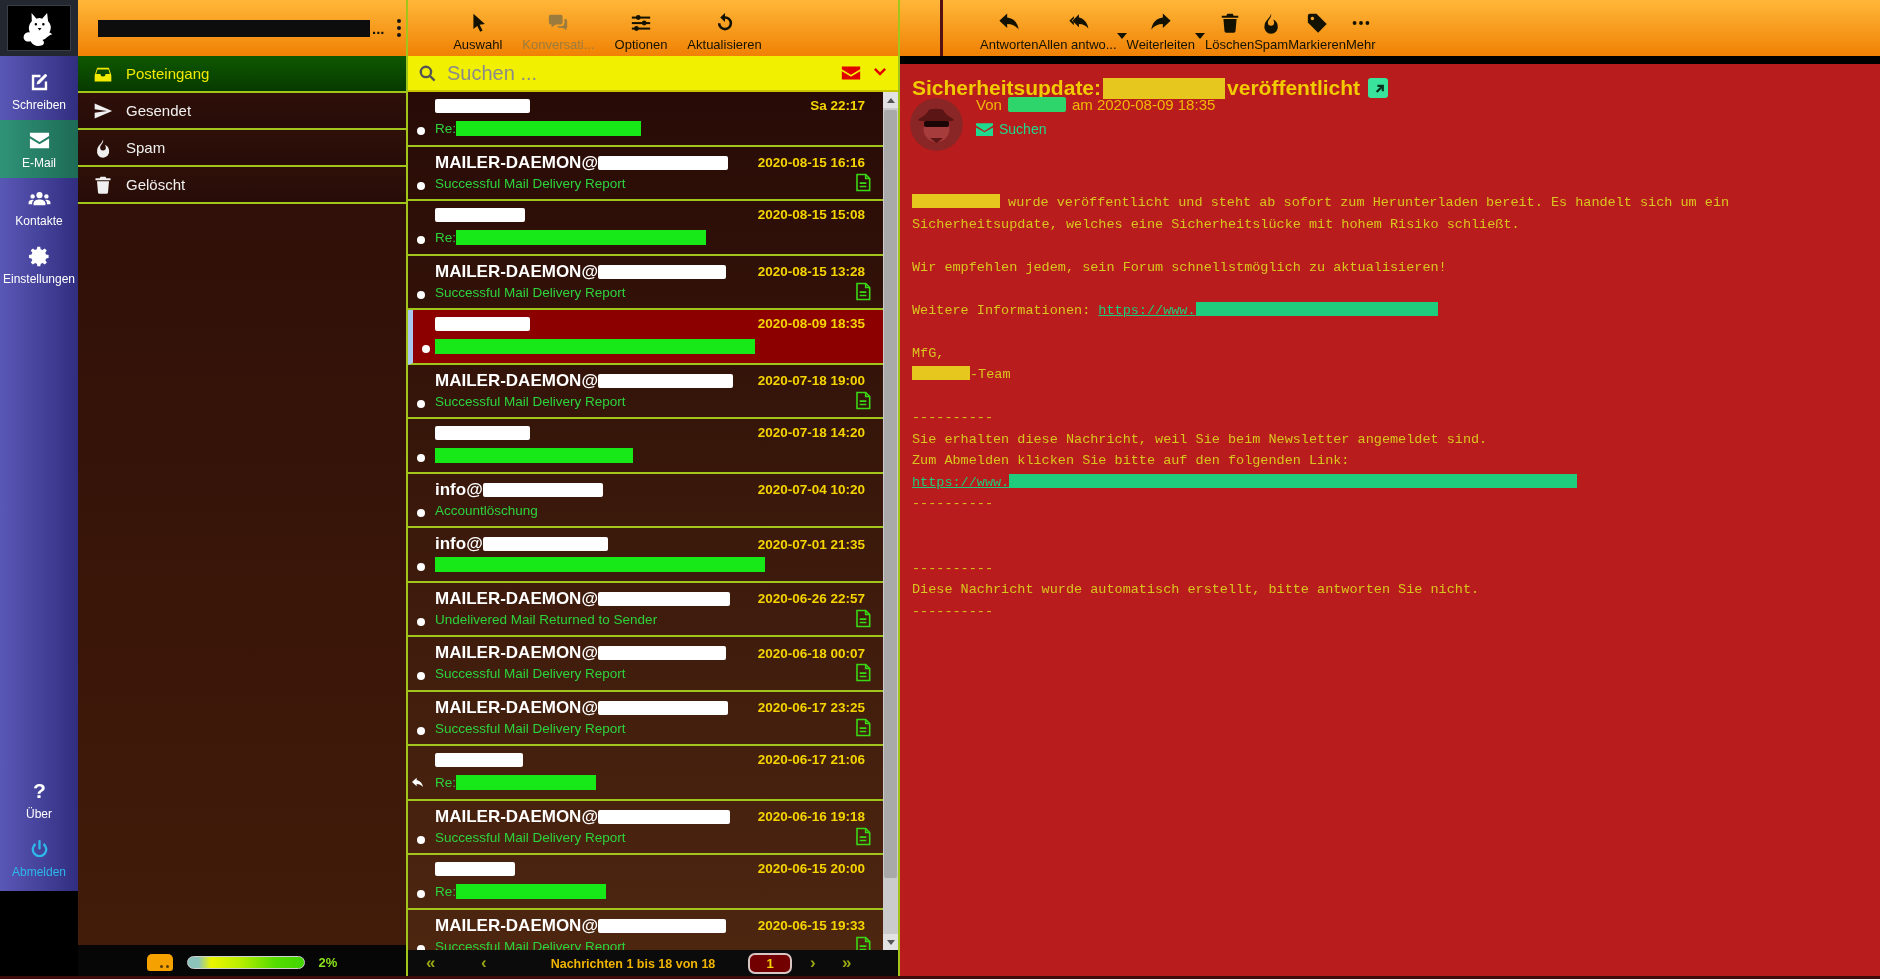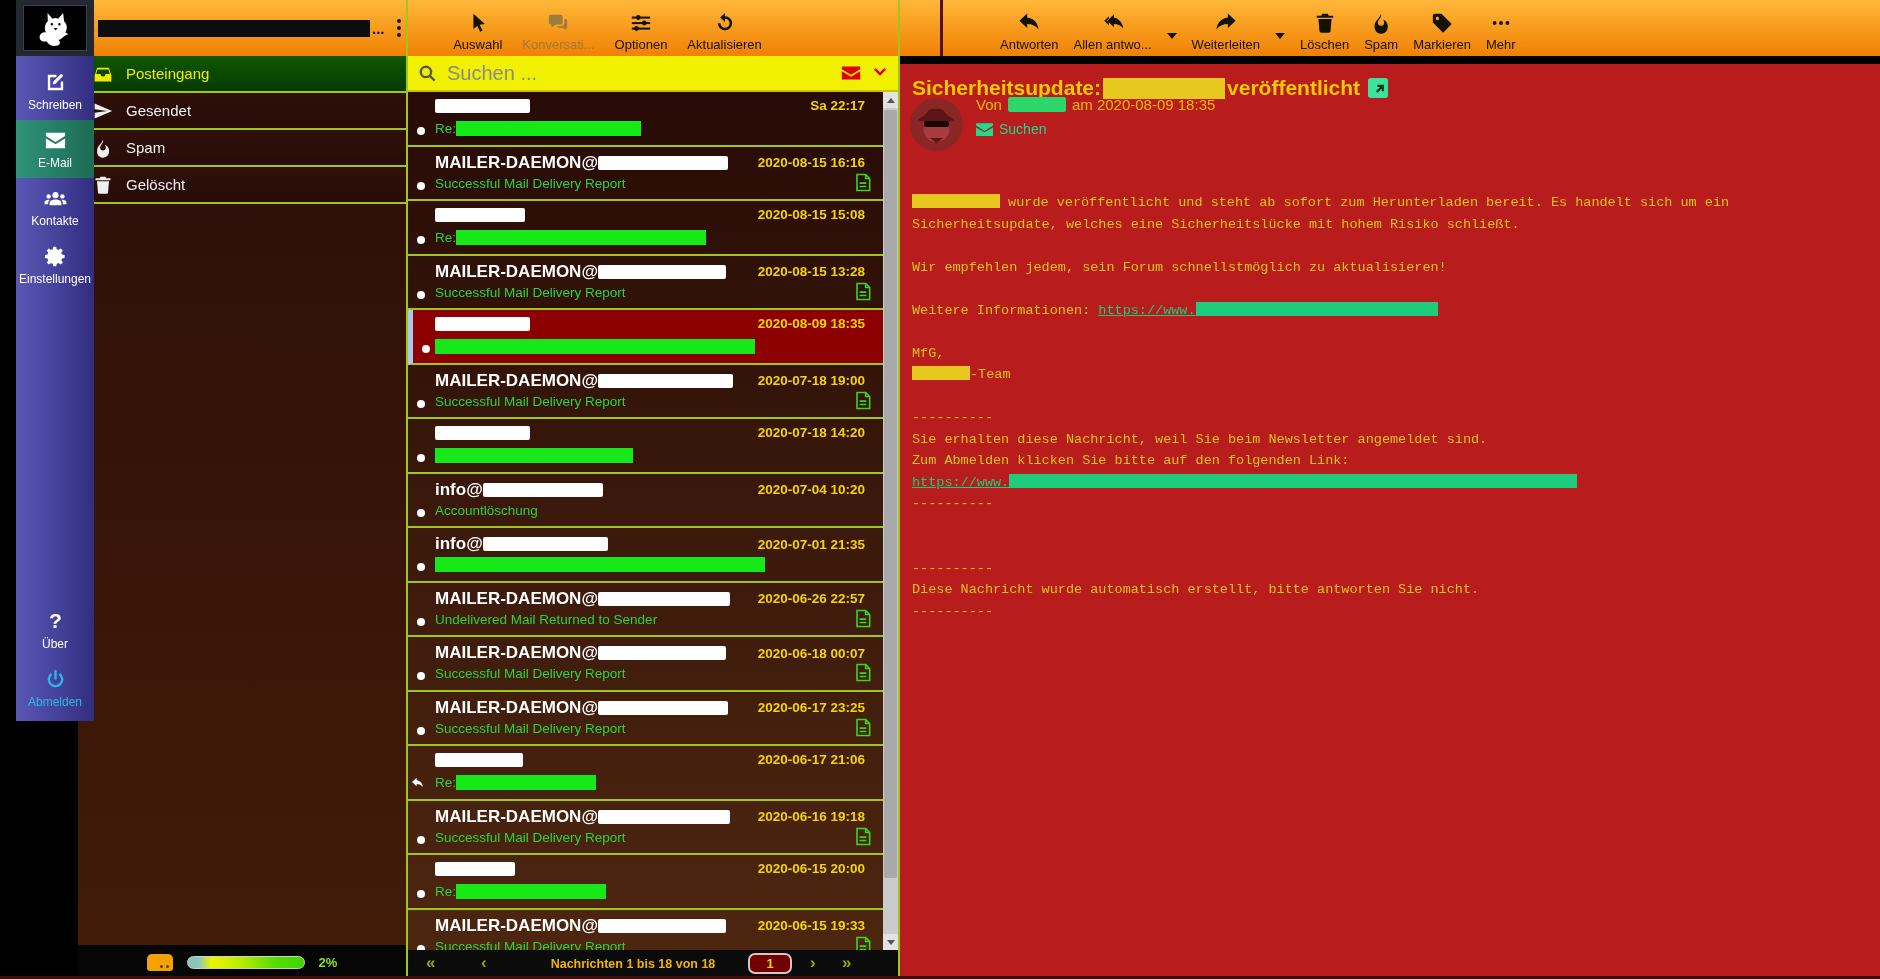--- a/index.html
+++ b/index.html
@@ -1,40 +1,40 @@
 <!DOCTYPE html>
 <html><head>
 <meta charset="utf-8">
 <style>
   * { margin:0; padding:0; box-sizing:border-box; }
   html,body { width:1880px; height:979px; }
   body { position:relative; background:#000; overflow:hidden;
          font-family:"Liberation Sans", sans-serif; }
 
   
-  .sidebar { position:absolute; left:16px; top:0; width:78px; height:721px;
+  .sidebar { position:absolute; left:0; top:0; width:78px; height:891px;
              background:linear-gradient(90deg,#5a58b6,#312e80); z-index:5; }
   .logo-box { height:56px; background:#232830; display:flex; align-items:center; justify-content:center; }
   .logo-inner { width:64px; height:46px; background:#000; border:1px solid #3a3f46;
                 display:flex; align-items:center; justify-content:center; }
   .side-items { margin-top:6px; }
   .side-item { height:58px; display:flex; flex-direction:column; align-items:center;
                justify-content:center; gap:4px; color:#fff; font-size:12px; cursor:pointer; }
   .side-item svg { width:23px; height:23px; }
   .side-item.active { background:linear-gradient(90deg,#2f9378,#1e6b55); }
   .side-bottom { position:absolute; bottom:4px; left:0; width:100%; }
   .side-item.logout { color:#2db8ea; }
 
   
   .topbar { position:absolute; left:78px; top:0; width:1802px; height:56px;
             background:linear-gradient(#ffb739,#f08104); z-index:2; }
   .tb-sec { position:absolute; top:0; height:56px; display:flex; align-items:center; }
   .tb-a { left:0; width:328px; }
   .tb-b { left:328px; width:403px; justify-content:center; gap:20px; }
-  .tb-c { left:822px; right:0; padding-left:100px; gap:15px; }
+  .tb-c { left:822px; right:0; padding-left:80px; }
   .redact-black { width:272px; height:17px; background:#0d0d0d; margin-left:20px; }
   .redact-ellipsis { color:#111; font-weight:bold; font-size:15px; margin-left:2px; }
   .kebab { margin-left:8px; display:flex; flex-direction:column; gap:3px; padding:4px; cursor:pointer; }
   .kebab i { width:4px; height:4px; border-radius:50%; background:#151515; display:block; }
   .tb-btn { display:flex; flex-direction:column; align-items:center; justify-content:flex-end;
             height:48px; color:#131200; font-size:13px; cursor:pointer; white-space:nowrap; }
   .tb-btn svg { width:22px; height:22px; margin-bottom:3px; }
   .tb-btn.disabled { color:#9b7c3e; cursor:default; }
   .tb-caret { width:0; height:0; border-left:5px solid transparent; border-right:5px solid transparent;
               border-top:6px solid #131200; margin-top:16px; cursor:pointer; }

